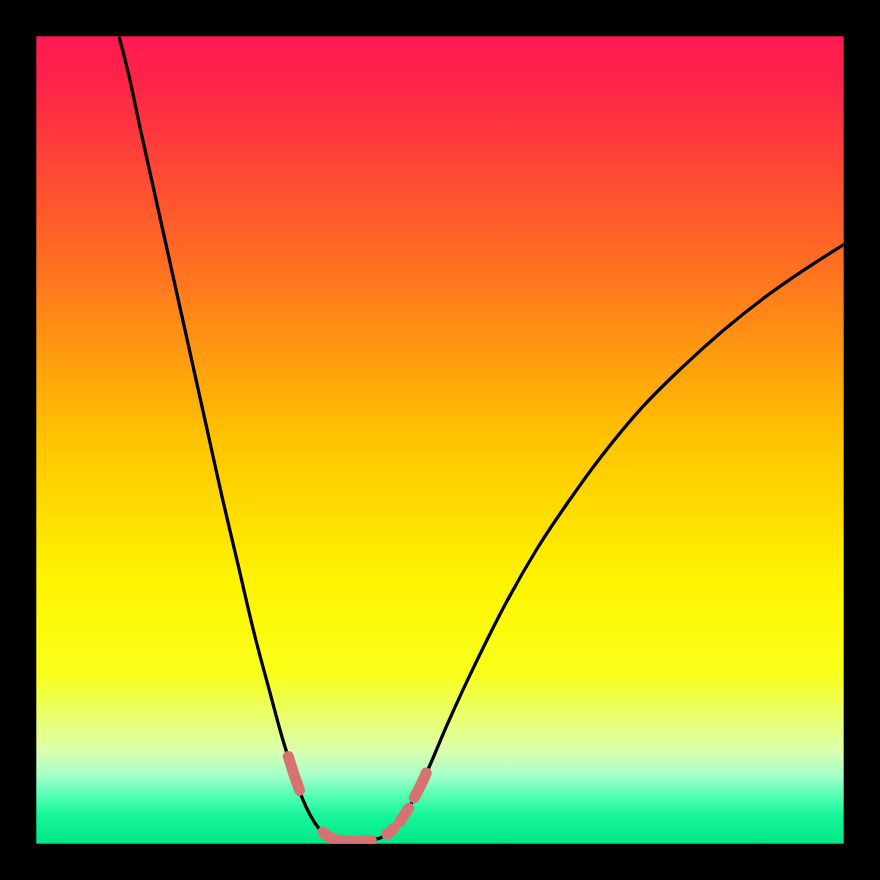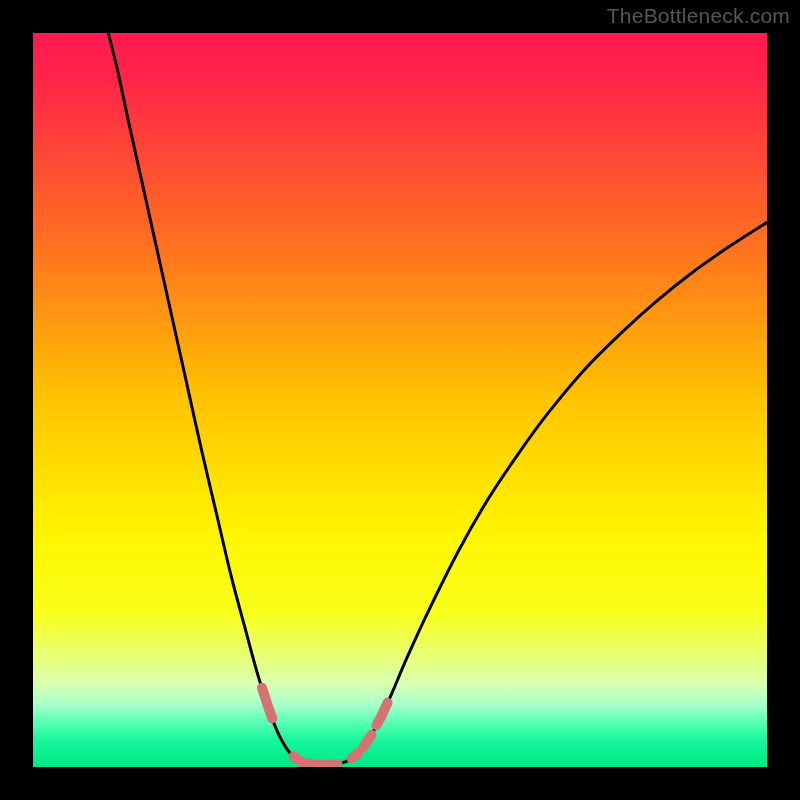--- a/index.html
+++ b/index.html
@@ -64,14 +64,13 @@
       <rect x="33" y="33" width="734" height="734" fill="url(#bg-grad)"></rect>
       <g clip-path="url(#plot-clip)">
         <path d="M 108.60 34.47 C 110.19 40.81, 113.84 54.11, 117.41 69.70 C 120.98 85.29, 123.80 99.94, 128.42 121.08 C 133.04 142.22, 137.82 163.36, 143.10 187.14 C 148.38 210.92, 152.50 229.42, 157.78 253.20 C 163.06 276.98, 167.18 295.48, 172.46 319.26 C 177.74 343.04, 181.86 361.54, 187.14 385.32 C 192.42 409.10, 196.54 428.26, 201.82 451.38 C 207.10 474.50, 211.22 491.31, 216.50 513.77 C 221.78 536.23, 225.90 555.02, 231.18 576.16 C 236.46 597.30, 241.24 614.03, 245.86 631.21 C 250.48 648.39, 252.91 658.10, 256.87 671.58 C 260.83 685.06, 264.58 696.17, 267.88 706.08 C 271.18 715.99, 272.58 720.16, 275.22 726.63 C 277.86 733.10, 279.92 737.29, 282.56 742.04 C 285.20 746.80, 287.26 749.88, 289.90 753.05 C 292.54 756.22, 294.60 757.81, 297.24 759.66 C 299.88 761.51, 301.28 762.41, 304.58 763.33 C 307.88 764.25, 311.63 764.53, 315.59 764.80 C 319.55 765.06, 322.64 764.93, 326.60 764.80 C 330.56 764.67, 333.65 764.86, 337.61 764.06 C 341.57 763.27, 345.32 761.98, 348.62 760.39 C 351.92 758.81, 353.32 757.63, 355.96 755.26 C 358.60 752.88, 360.66 750.62, 363.30 747.18 C 365.94 743.75, 367.34 741.85, 370.64 736.17 C 373.94 730.49, 377.69 723.68, 381.65 715.62 C 385.61 707.56, 388.04 701.97, 392.66 691.40 C 397.28 680.83, 400.73 671.70, 407.34 656.90 C 413.95 642.10, 420.11 628.35, 429.36 609.19 C 438.61 590.03, 448.15 570.29, 458.72 550.47 C 469.29 530.65, 477.51 516.27, 488.08 499.09 C 498.65 481.91, 506.87 470.24, 517.44 455.05 C 528.01 439.86, 534.91 429.87, 546.80 414.68 C 558.69 399.49, 570.29 385.17, 583.50 370.64 C 596.71 356.11, 606.99 346.49, 620.20 333.94 C 633.41 321.39, 643.69 312.14, 656.90 300.91 C 670.11 289.68, 680.39 281.46, 693.60 271.55 C 706.81 261.64, 717.09 254.71, 730.30 245.86 C 743.51 237.01, 760.39 226.60, 767.00 222.37" fill="none" stroke="#000000" stroke-width="3" stroke-linecap="round"></path>
         <path d="M 262.01 687.68 L 263.72 693.05 L 265.43 698.41 L 267.15 703.78 L 268.86 708.82 L 270.57 713.61 L 272.28 718.41" fill="none" stroke="#d77272" stroke-width="10" stroke-linecap="round"></path>
         <path d="M 293.57 756.36 L 295.40 758.01 L 297.24 759.66 L 299.07 760.58 L 300.91 761.50 L 302.75 762.41 L 304.58 763.33 L 306.42 763.57 L 308.25 763.82 L 310.08 764.06 L 311.92 764.31 L 313.75 764.55 L 315.59 764.80 L 317.43 764.80 L 319.26 764.80 L 321.10 764.80 L 322.93 764.80 L 324.76 764.80 L 326.60 764.80 L 328.44 764.68 L 330.27 764.55 L 332.10 764.43 L 333.94 764.31 L 335.77 764.19 L 337.61 764.06" fill="none" stroke="#d77272" stroke-width="10" stroke-linecap="round"></path>
         <path d="M 351.56 758.34 L 353.21 757.18 L 354.86 756.03 L 356.51 754.65 L 358.16 752.83" fill="none" stroke="#d77272" stroke-width="10" stroke-linecap="round"></path>
         <path d="M 363.30 747.18 L 365.32 744.15 L 367.34 741.13 L 369.36 738.10 L 371.37 734.80" fill="none" stroke="#d77272" stroke-width="10" stroke-linecap="round"></path>
         <path d="M 376.51 725.21 L 378.35 721.79 L 380.18 718.36 L 382.02 714.81 L 383.85 710.78 L 385.69 706.74 L 387.52 702.70" fill="none" stroke="#d77272" stroke-width="10" stroke-linecap="round"></path>
       </g>
     </svg>
-  <div class="watermark">TheBottleneck.com</div>
 </div>
 
 </body></html>

